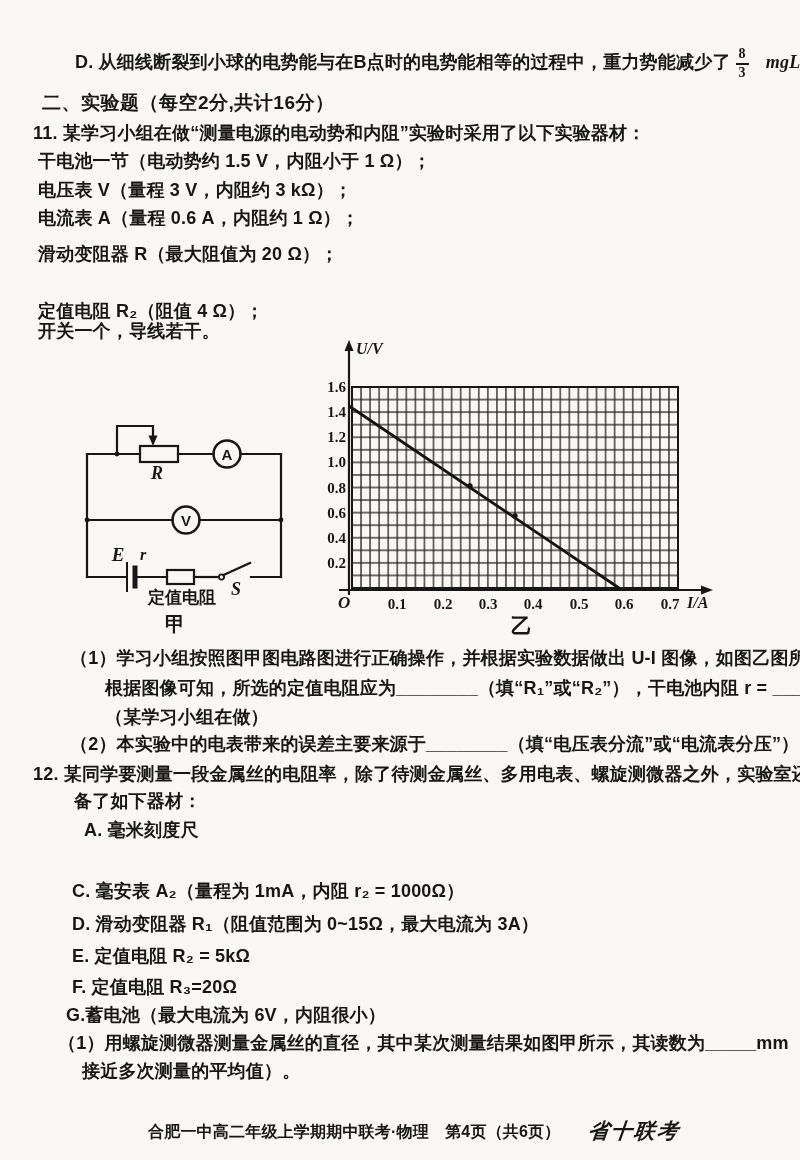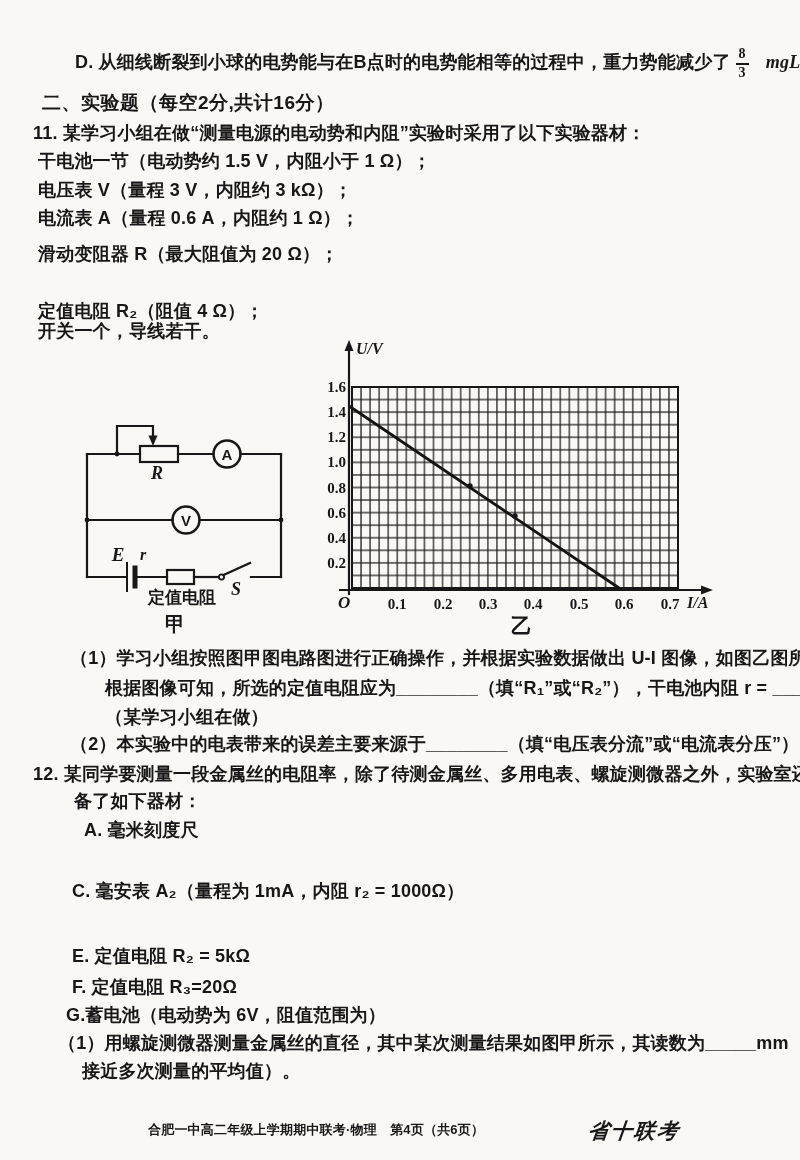--- a/index.html
+++ b/index.html
@@ -153,22 +153,23 @@
 
   <div class="t" style="left:70px;  top:648px;">（1）学习小组按照图甲图电路图进行正确操作，并根据实验数据做出 U-I 图像，如图乙图所示。</div>
   <div class="t" style="left:105px; top:678px;">根据图像可知，所选的定值电阻应为________（填“R₁”或“R₂”），干电池内阻 r = ________Ω</div>
   <div class="t" style="left:105px; top:707px;">（某学习小组在做）</div>
   <div class="t" style="left:70px;  top:734px;">（2）本实验中的电表带来的误差主要来源于________（填“电压表分流”或“电流表分压”）。</div>
 
   <div class="t" style="left:33px; top:764px;">12. 某同学要测量一段金属丝的电阻率，除了待测金属丝、多用电表、螺旋测微器之外，实验室还准</div>
   <div class="t" style="left:62px; top:791px;margin-left:12px;">备了如下器材：</div>
   <div class="t" style="left:72px; top:820px;margin-left:12px;">A. 毫米刻度尺</div>
   <div class="t" style="left:72px; top:881px;">C. 毫安表 A₂（量程为 1mA，内阻 r₂ = 1000Ω）</div>
+  <div class="t" style="left:72px; top:914px;">D. 滑动变阻器 R₁（阻值范围为 0~15Ω，最大电流为 3A）</div>
   <div class="t" style="left:72px; top:946px;">E. 定值电阻 R₂ = 5kΩ</div>
   <div class="t" style="left:72px; top:977px;">F. 定值电阻 R₃=20Ω</div>
-  <div class="t" style="left:66px; top:1005px;">G.蓄电池（电动势为 6V，阻值范围为）</div>
+  <div class="t" style="left:66px; top:1005px;">G.蓄电池（最大电流为 6V，内阻很小）</div>
   <div class="t" style="left:58px; top:1033px;">（1）用螺旋测微器测量金属丝的直径，其中某次测量结果如图甲所示，其读数为_____mm（该值</div>
   <div class="t" style="left:82px; top:1061px;">接近多次测量的平均值）。</div>
 
-  <div class="t small" style="left:148px; top:1122px; font-size:13px;">合肥一中高二年级上学期期中联考·物理　第4页（共6页）</div>
+  <div class="t small" style="left:148px; top:1122px; font-size:16px;">合肥一中高二年级上学期期中联考·物理　第4页（共6页）</div>
   <div class="t footer-logo" style="left:588px; top:1118px;">省十联考</div>
 
 </div>
 
 </body></html>

